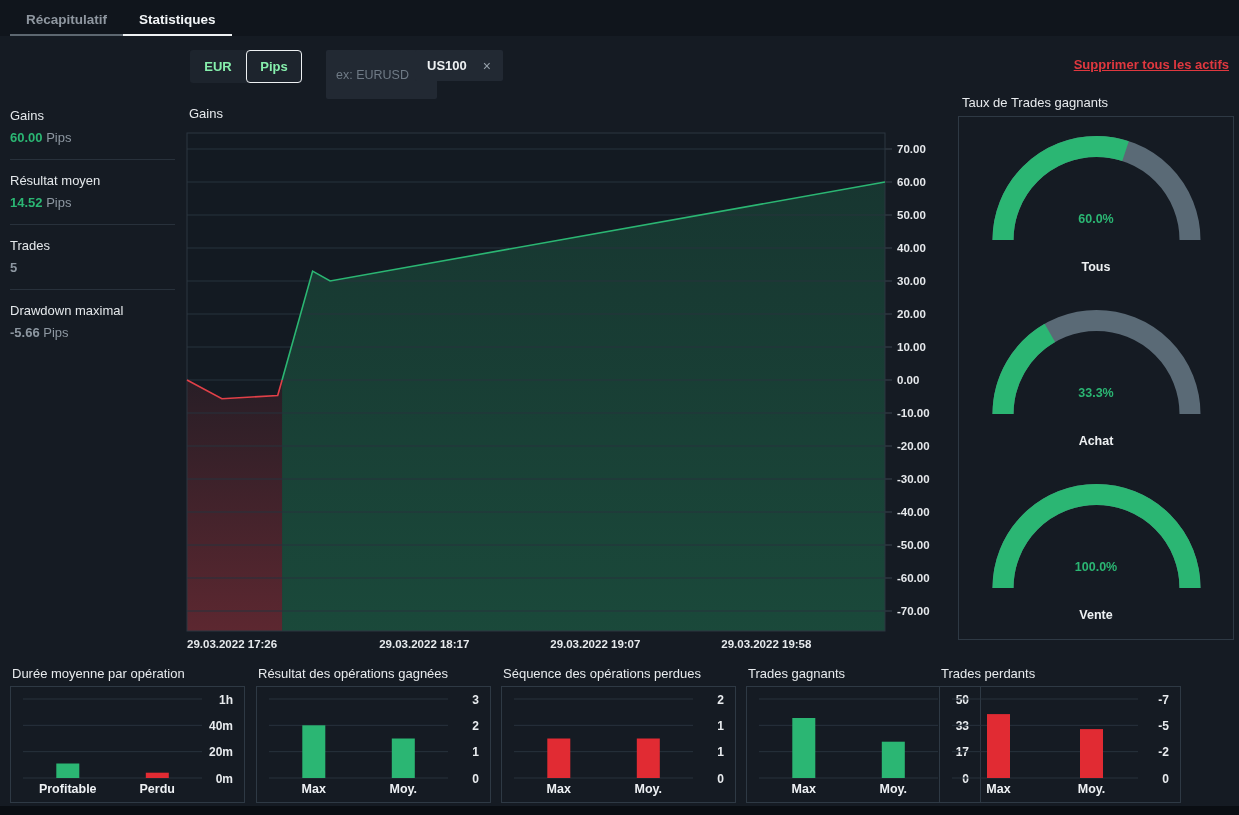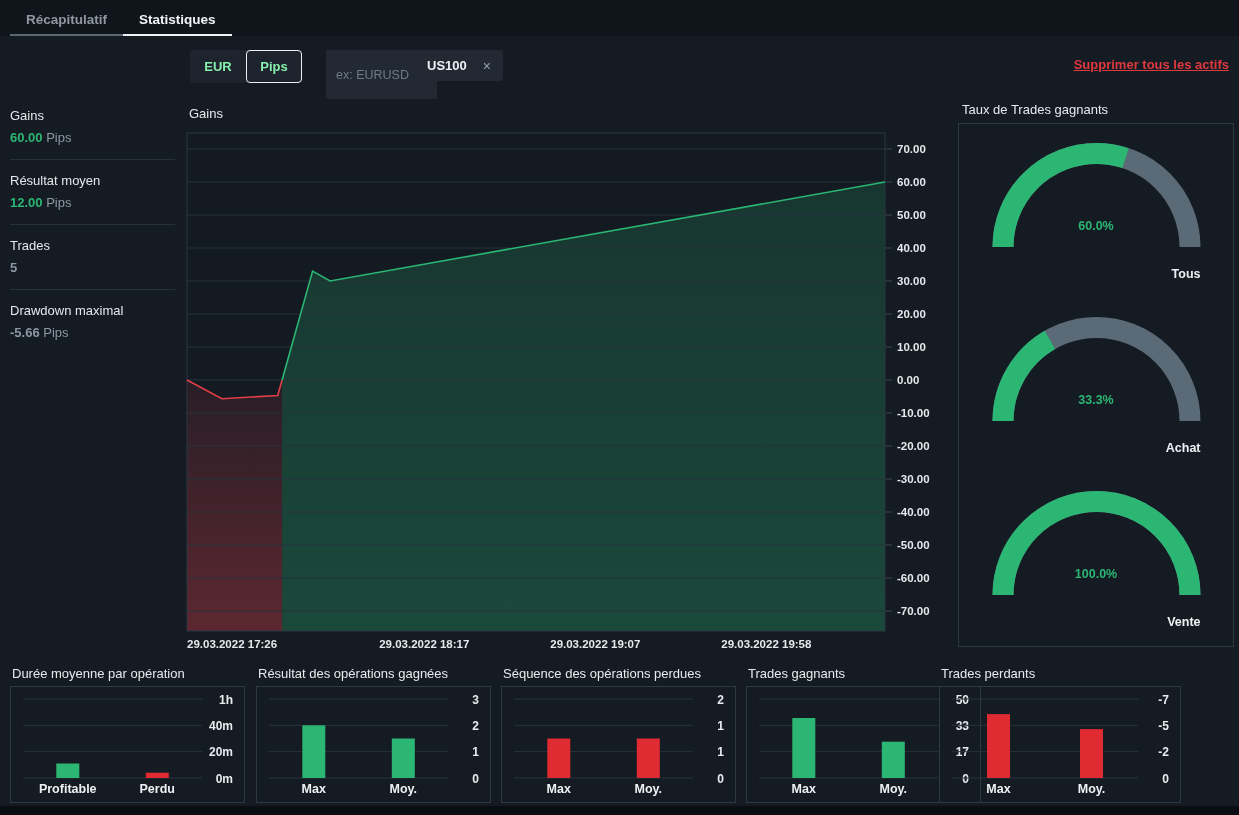--- a/index.html
+++ b/index.html
@@ -37,27 +37,27 @@
   .sum-value .unit{color:#8d97a1;font-weight:400;}
   .v-green{color:#2bb673;}
   .v-muted{color:#8d97a1;}
 
   
   .main-chart{position:absolute;left:185px;top:103px;width:765px;}
   .panel-title{font-size:13px;color:#e7eaed;font-weight:500;}
   .main-chart .panel-title{margin:3px 0 6px 4px;}
 
   
-  .gauge-panel{position:absolute;left:958px;top:99px;width:276px;}
+  .gauge-panel{position:absolute;left:958px;top:92px;width:276px;}
   .gauge-panel .panel-title{margin:3px 0 6px 4px;}
   .gauge-box{border:1px solid #2e3944;height:522px;display:flex;flex-direction:column;justify-content:space-around;align-items:center;}
   .gauge{position:relative;width:209px;}
   .gauge svg{display:block;}
   .gauge-value{position:absolute;left:0;right:0;top:78px;text-align:center;font-size:12.5px;font-weight:700;color:#2bb673;}
-  .gauge-name{text-align:right;font-size:12.5px;font-weight:700;color:#eef1f3;margin-top:14px;}
+  .gauge-name{text-align:center;font-size:12.5px;font-weight:700;color:#eef1f3;margin-top:14px;}
 
   
   .mini-panel{position:absolute;top:666px;}
   .mini-panel .panel-title{margin:0 0 5px 2px;white-space:nowrap;}
   .mini-box{border:1px solid #2e3944;width:233px;height:115px;}
   .mini-box.wide{width:240px;}
 
   .bottomstrip{position:absolute;left:0;top:806px;width:100%;height:9px;background:#0a0e13;}
 </style>
 </head>
@@ -93,21 +93,21 @@
     <a class="clearlink">Supprimer tous les actifs</a>
   </div>
 
   <div class="summary">
     <div class="sum-item">
       <div class="sum-label">Gains</div>
       <div class="sum-value"><span class="v-green">60.00</span> <span class="unit">Pips</span></div>
     </div>
     <div class="sum-item">
       <div class="sum-label">Résultat moyen</div>
-      <div class="sum-value"><span class="v-green">12.00</span> <span class="unit">Pips</span></div>
+      <div class="sum-value"><span class="v-green">14.52</span> <span class="unit">Pips</span></div>
     </div>
     <div class="sum-item">
       <div class="sum-label">Trades</div>
       <div class="sum-value"><span class="v-muted">5</span></div>
     </div>
     <div class="sum-item">
       <div class="sum-label">Drawdown maximal</div>
       <div class="sum-value"><span class="v-muted">-5.66</span> <span class="unit">Pips</span></div>
     </div>
   </div>

